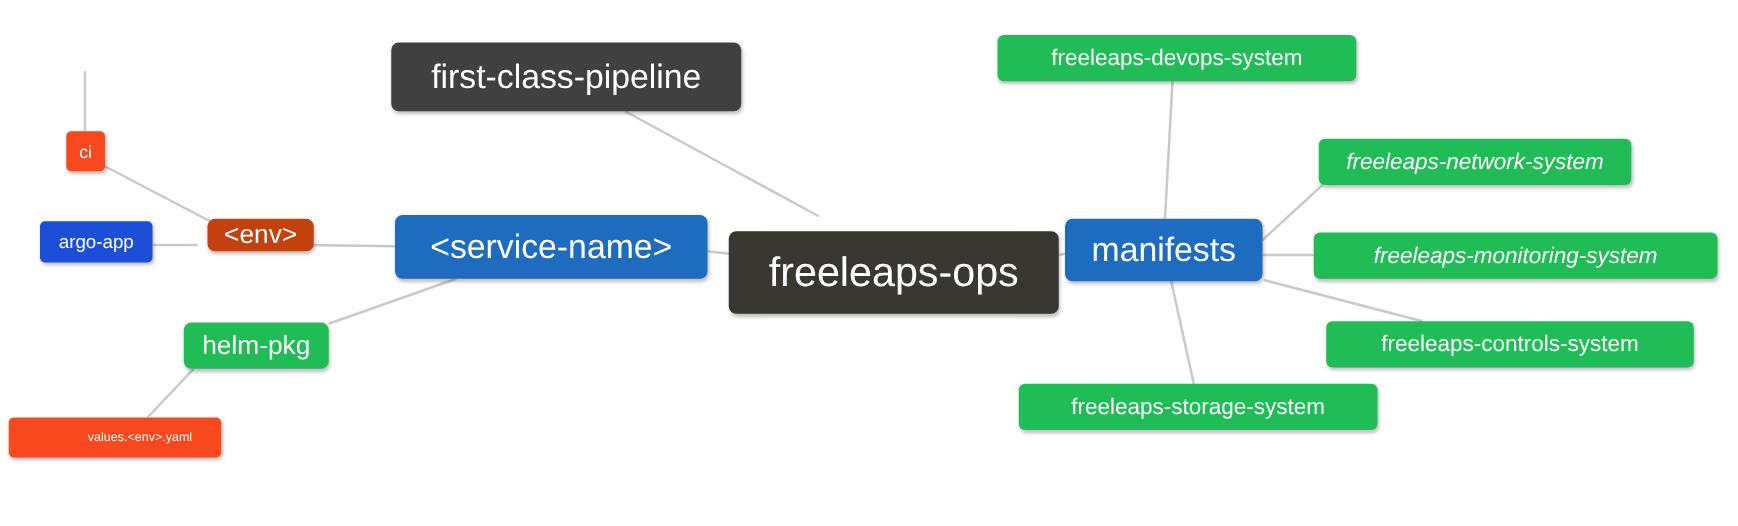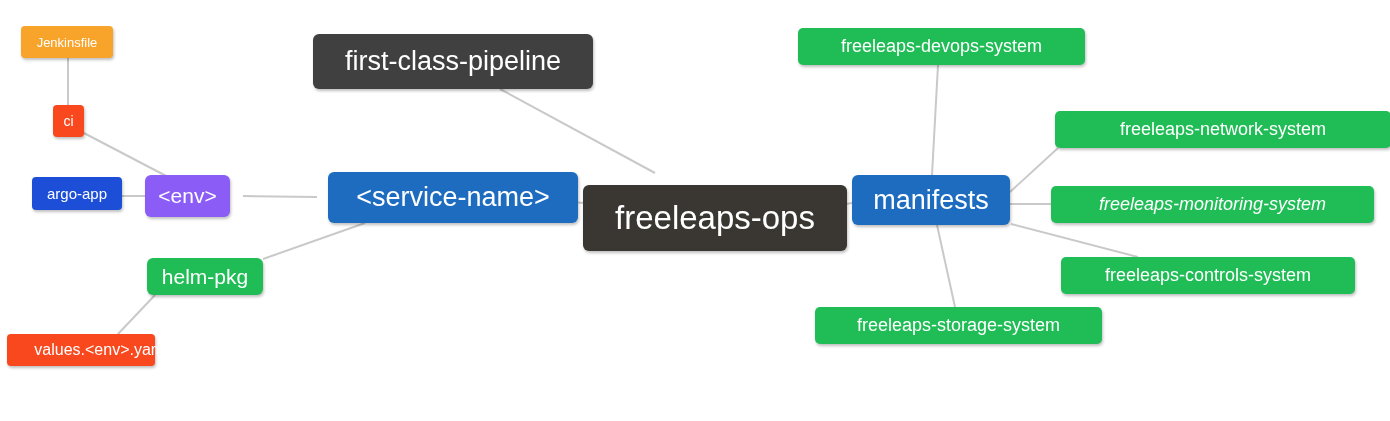--- a/index.html
+++ b/index.html
@@ -57,43 +57,42 @@
     <line class="edge" x1="500" y1="89" x2="655" y2="173" style="stroke: rgb(201, 201, 201);"></line>
     <line class="edge" x1="566" y1="201" x2="583" y2="203" style="stroke: rgb(201, 201, 201);"></line>
     <line class="edge" x1="846" y1="204" x2="852" y2="203" style="stroke: rgb(201, 201, 201);"></line>
     <line class="edge" x1="932" y1="175" x2="938" y2="65" style="stroke: rgb(201, 201, 201);"></line>
     <line class="edge" x1="1010" y1="192" x2="1058" y2="148" style="stroke: rgb(201, 201, 201);"></line>
     <line class="edge" x1="1010" y1="204" x2="1051" y2="204" style="stroke: rgb(201, 201, 201);"></line>
     <line class="edge" x1="1011" y1="224" x2="1138" y2="257" style="stroke: rgb(201, 201, 201);"></line>
     <line class="edge" x1="937" y1="225" x2="955" y2="307" style="stroke: rgb(201, 201, 201);"></line>
   </svg>
 
-  <div class="node small" style="left: 21px; top: 26px; width: 92px; height: 32px; font-size: 13px; background-color: rgb(248, 163, 42);">Jenkinsfile</div>
 
   <div class="node small" style="left: 53px; top: 105px; width: 31px; height: 32px; font-size: 14px; background-color: rgb(249, 72, 29);">ci</div>
 
   <div class="node small" style="left: 32px; top: 177px; width: 90px; height: 33px; font-size: 15px; background-color: #1d4ed8;">argo-app</div>
 
-  <div class="node" style="left: 145px; top: 175px; width: 85px; height: 42px; font-size: 21px; background-color: #8b5cf6;">&lt;env&gt;</div>
+  <div class="node" style="left: 166px; top: 175px; width: 85px; height: 26px; font-size: 21px; background-color: #c2410c;">&lt;env&gt;</div>
 
   <div class="node" style="left: 147px; top: 258px; width: 116px; height: 37px; font-size: 21px; background-color: rgb(32, 189, 86); text-align: center;">helm-pkg</div>
 
-  <div class="node small" style="left: 7px; top: 334px; width: 148px; height: 32px; font-size: 16px; background-color: rgb(249, 72, 29); padding-left: 40px;">values.&lt;env&gt;.yaml</div>
+  <div class="node small" style="left: 7px; top: 334px; width: 170px; height: 32px; font-size: 10px; background-color: rgb(249, 72, 29); padding-left: 40px;">values.&lt;env&gt;.yaml</div>
 
   <div class="node" style="left: 313px; top: 34px; width: 280px; height: 55px; font-size: 27px; background-color: #404040;">first-class-pipeline</div>
 
-  <div class="node" style="left: 328px; top: 172px; width: 250px; height: 51px; font-size: 27px; background-color: rgb(30, 108, 192);">&lt;service-name&gt;</div>
+  <div class="node" style="left: 316px; top: 172px; width: 250px; height: 51px; font-size: 27px; background-color: rgb(30, 108, 192);">&lt;service-name&gt;</div>
 
   <div class="node" style="left: 583px; top: 185px; width: 264px; height: 66px; font-size: 33px; background-color: rgb(58, 55, 51);">freeleaps-ops</div>
 
   <div class="node" style="left: 852px; top: 175px; width: 158px; height: 50px; font-size: 27px; background-color: rgb(30, 108, 192);">manifests</div>
 
   <div class="node" style="left: 798px; top: 28px; width: 287px; height: 37px; font-size: 18px; border-radius: 5px; background-color: rgb(32, 189, 86);">freeleaps-devops-system</div>
 
-  <div class="node" style="left: 1055px; top: 111px; width: 336px; height: 37px; font-size: 18px; border-radius: 5px; background-color: rgb(32, 189, 86);">freeleaps-network-system</div>
+  <div class="node" style="left: 1055px; top: 111px; width: 250px; height: 37px; font-size: 18px; border-radius: 5px; background-color: rgb(32, 189, 86); font-style: italic;">freeleaps-network-system</div>
 
   <div class="node" style="left: 1051px; top: 186px; width: 323px; height: 37px; font-size: 18px; border-radius: 5px; background-color: rgb(32, 189, 86); font-style: italic;">freeleaps-monitoring-system</div>
 
   <div class="node" style="left: 1061px; top: 257px; width: 294px; height: 37px; font-size: 18px; border-radius: 5px; background-color: rgb(32, 189, 86);">freeleaps-controls-system</div>
 
   <div class="node" style="left: 815px; top: 307px; width: 287px; height: 37px; font-size: 18px; border-radius: 5px; background-color: rgb(32, 189, 86);">freeleaps-storage-system</div>
 
 </div>
 
 </body></html>

